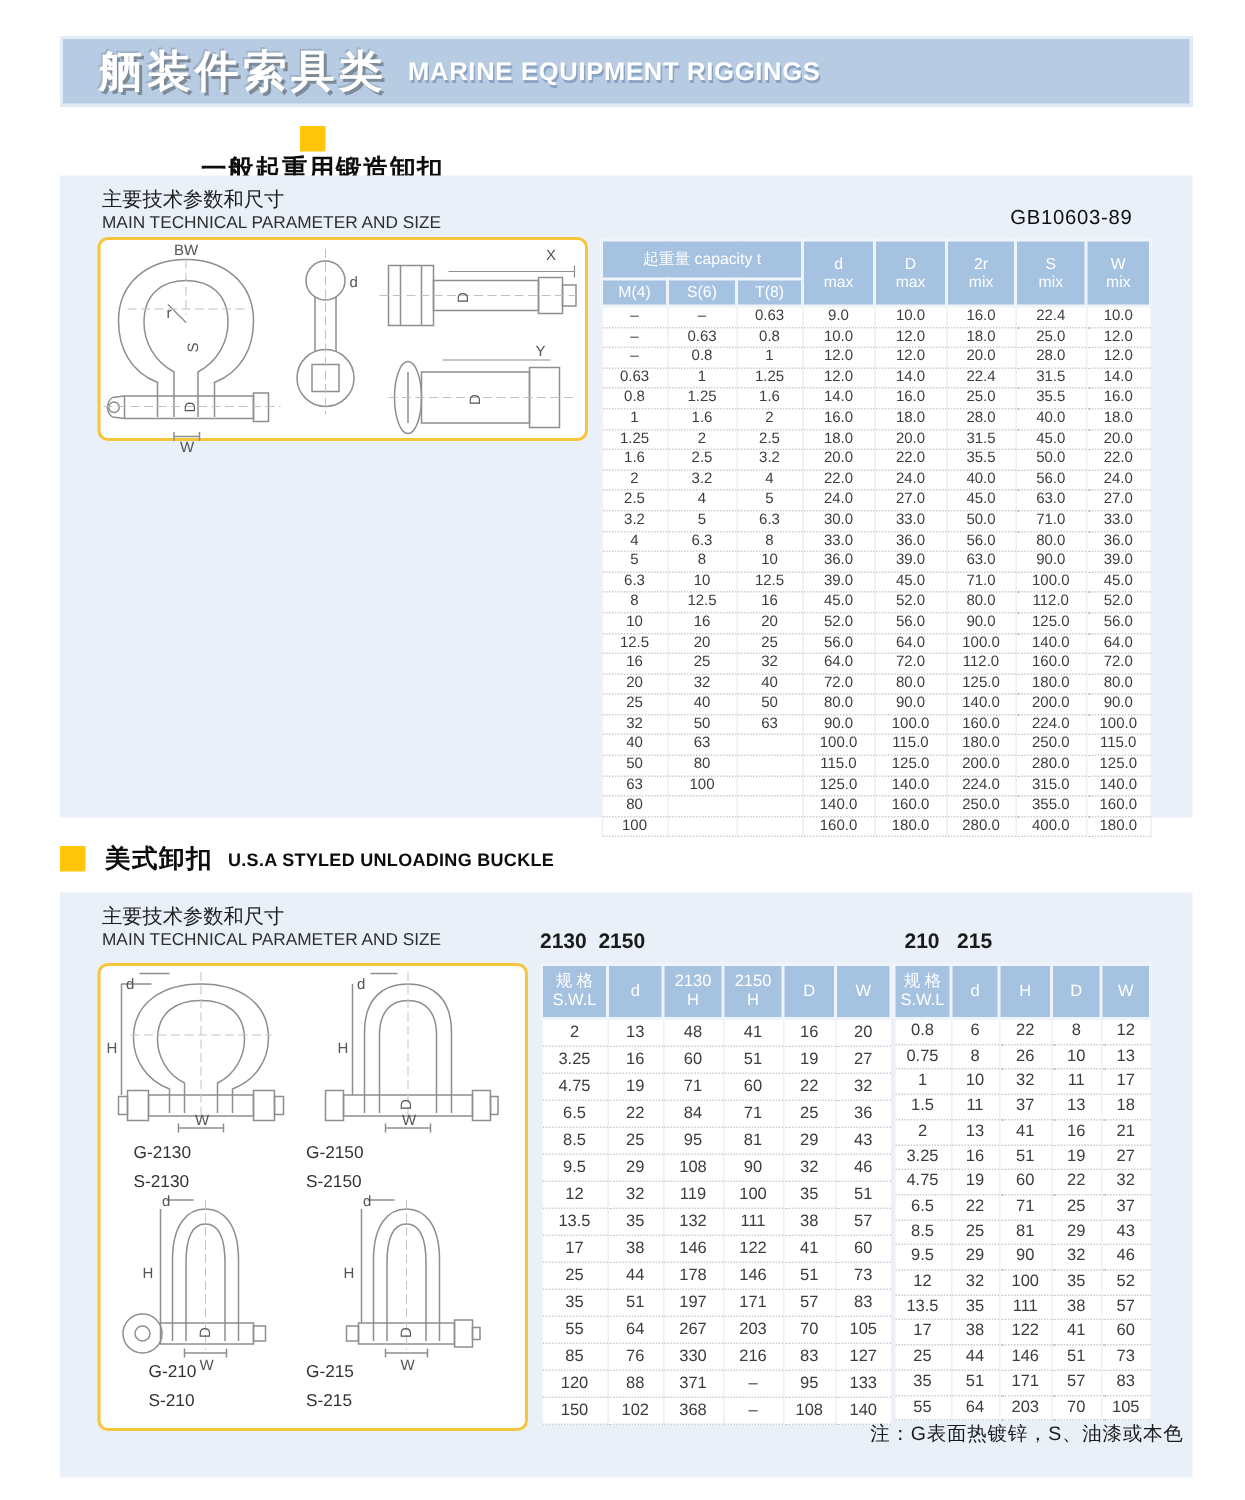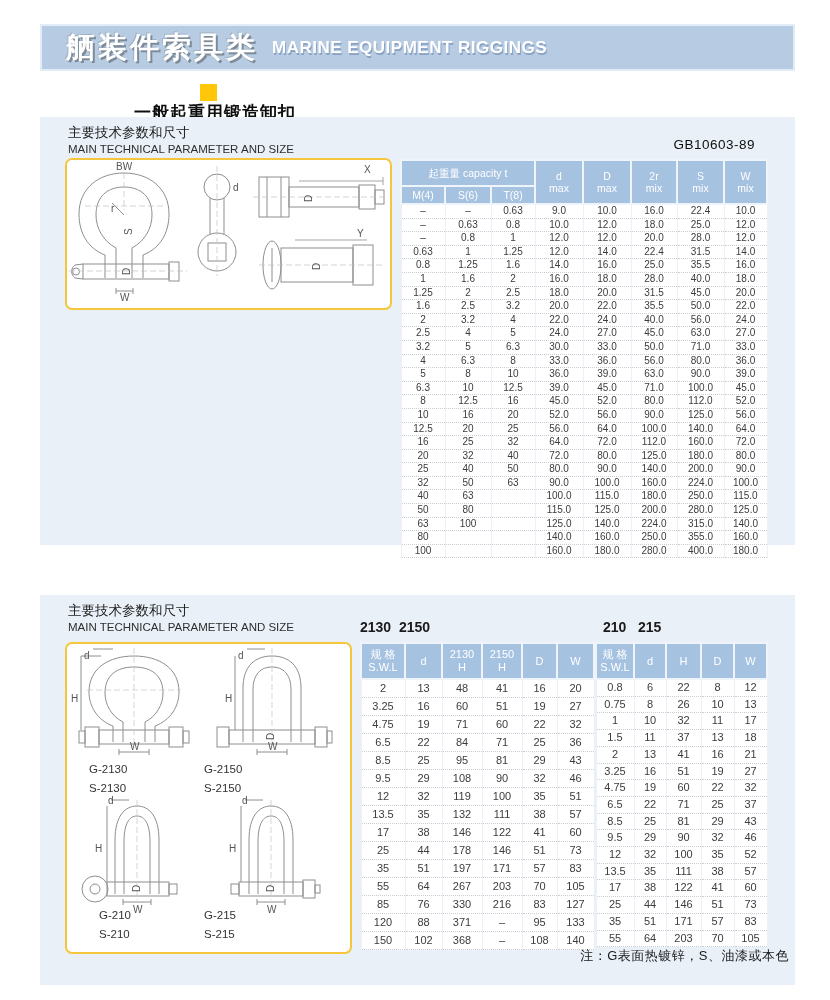--- a/index.html
+++ b/index.html
@@ -26,21 +26,21 @@
   
   .panel{position:absolute;left:40px;width:755px;background:#e9f0f8;}
   #panel1{top:117px;height:428px;}
   #panel2{top:595px;height:390px;}
   .param{position:absolute;left:28px;top:7px;}
   .param .zh{font-size:13.5px;color:#1c1c1c;display:block;line-height:18px;}
   .param .en{font-size:11.5px;color:#2e2e2e;display:block;line-height:15px;}
 
   
   .dbox{position:absolute;background:#fff;border:2px solid #f5c63c;border-radius:7px;box-sizing:border-box;}
-  #dbox1{left:25px;top:41px;width:327px;height:152px;}
+  #dbox1{left:25px;top:41px;width:327px;height:136px;}
   #dbox2{left:25px;top:47px;width:287px;height:312px;}
   .model{position:absolute;font-size:11.5px;color:#333;line-height:19px;}
   .model span{display:block;}
 
   
   table{border-collapse:collapse;table-layout:fixed;}
   th{background:#a6c2e1;color:#fff;font-weight:normal;text-align:center;vertical-align:middle;
      border:2px solid #eef4fa;white-space:pre-line;}
   td{background:#fff;color:#3c3c3c;text-align:center;vertical-align:middle;
      border-bottom:1px dotted #c9ced6;border-right:1px solid #edf0f4;padding:0;}
@@ -426,20 +426,25 @@
             <td>160.0</td>
             <td>180.0</td>
             <td>280.0</td>
             <td>400.0</td>
             <td>180.0</td>
           </tr>
         </tbody>
     </table>
   </div>
 
+  <div class="sec-head" id="sec2-head">
+    <span class="bullet"></span>
+    <span class="zh">美式卸扣</span>
+    <span class="en">U.S.A STYLED UNLOADING BUCKLE</span>
+  </div>
 
   <div class="panel" id="panel2">
     <div class="param">
       <span class="zh">主要技术参数和尺寸</span>
       <span class="en">MAIN TECHNICAL PARAMETER AND SIZE</span>
     </div>
 
     <div class="dbox" id="dbox2">
       <svg width="283" height="308" viewBox="0 0 283 308" style="position:absolute;left:0;top:0;">
         <g fill="none" stroke="#8e8e8e" stroke-width="1">

